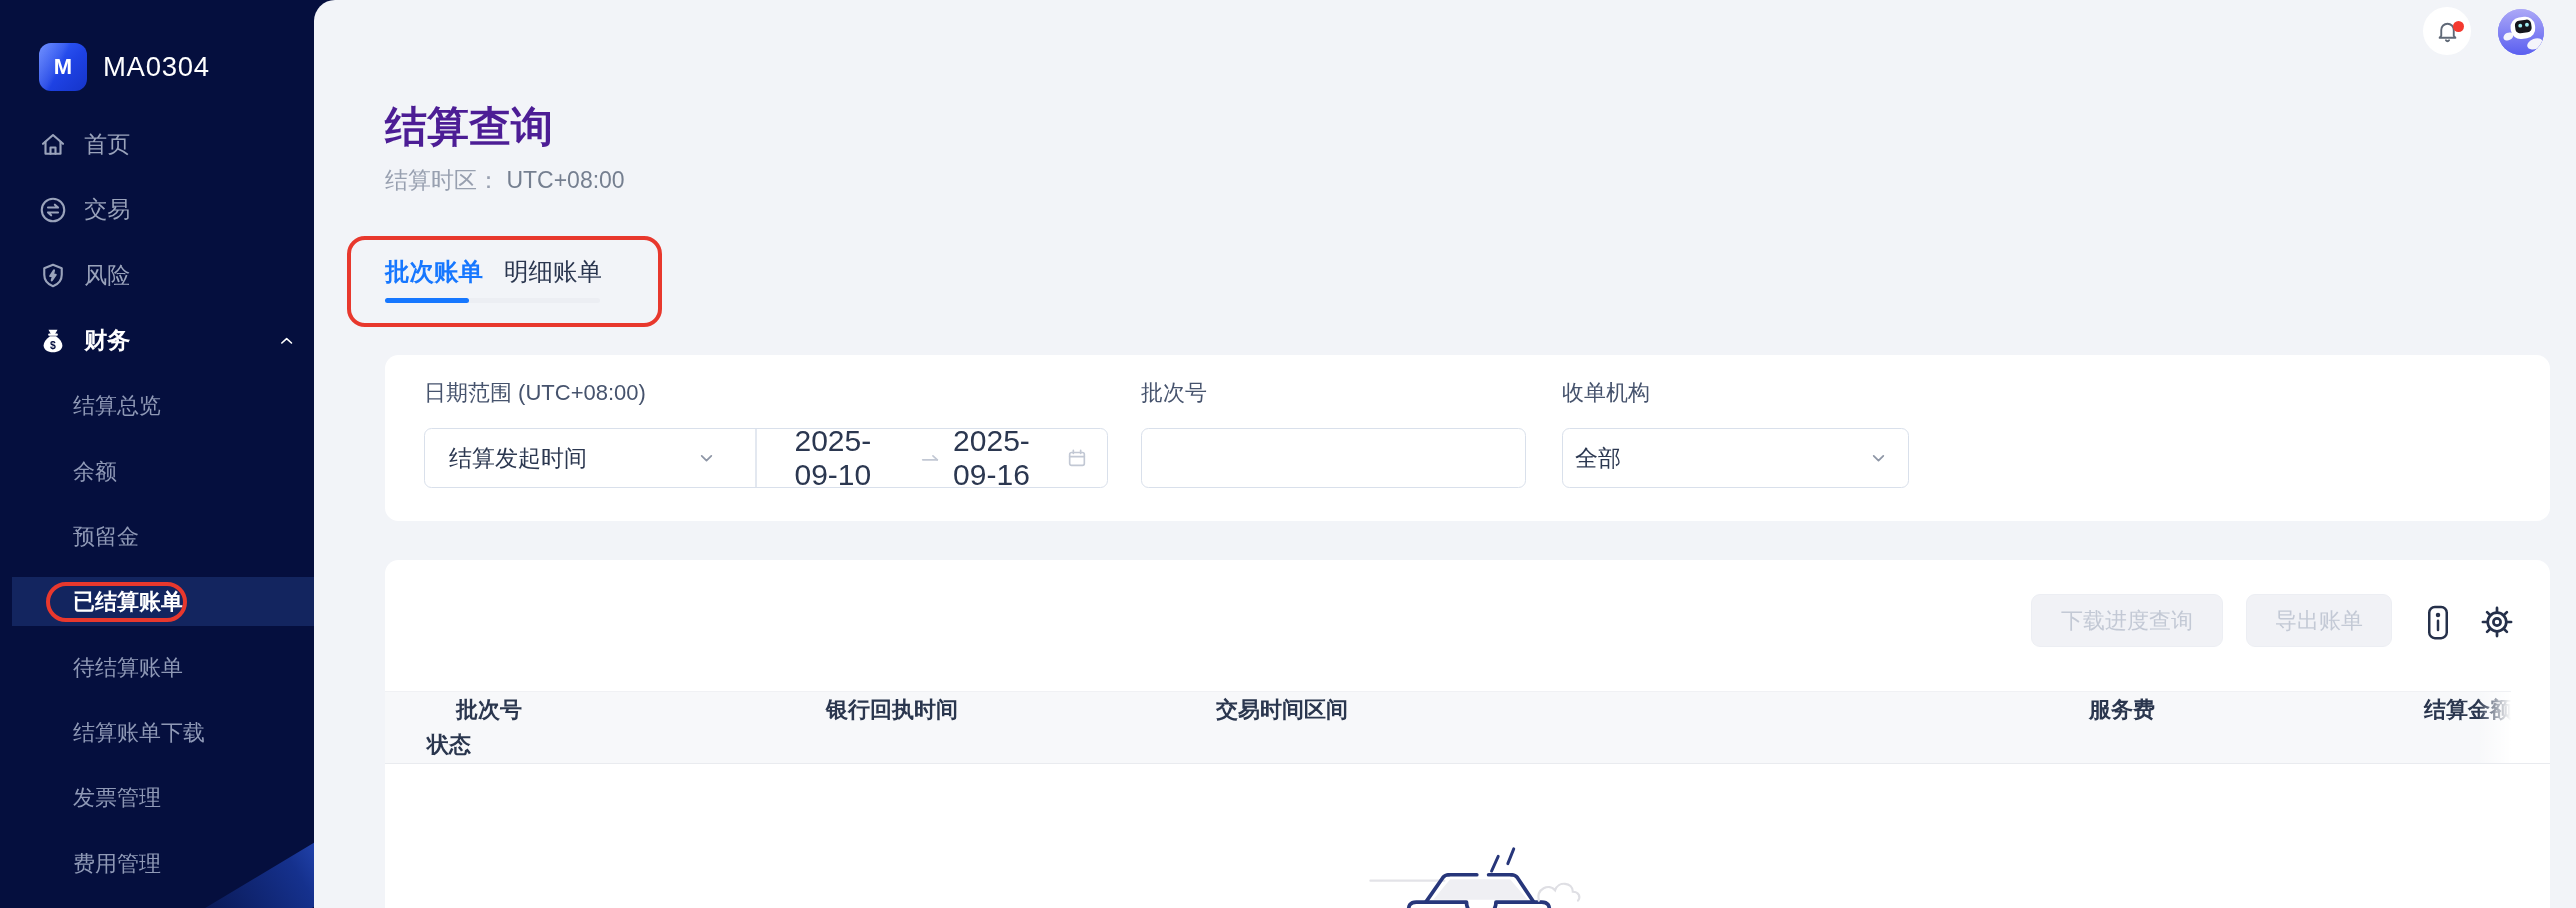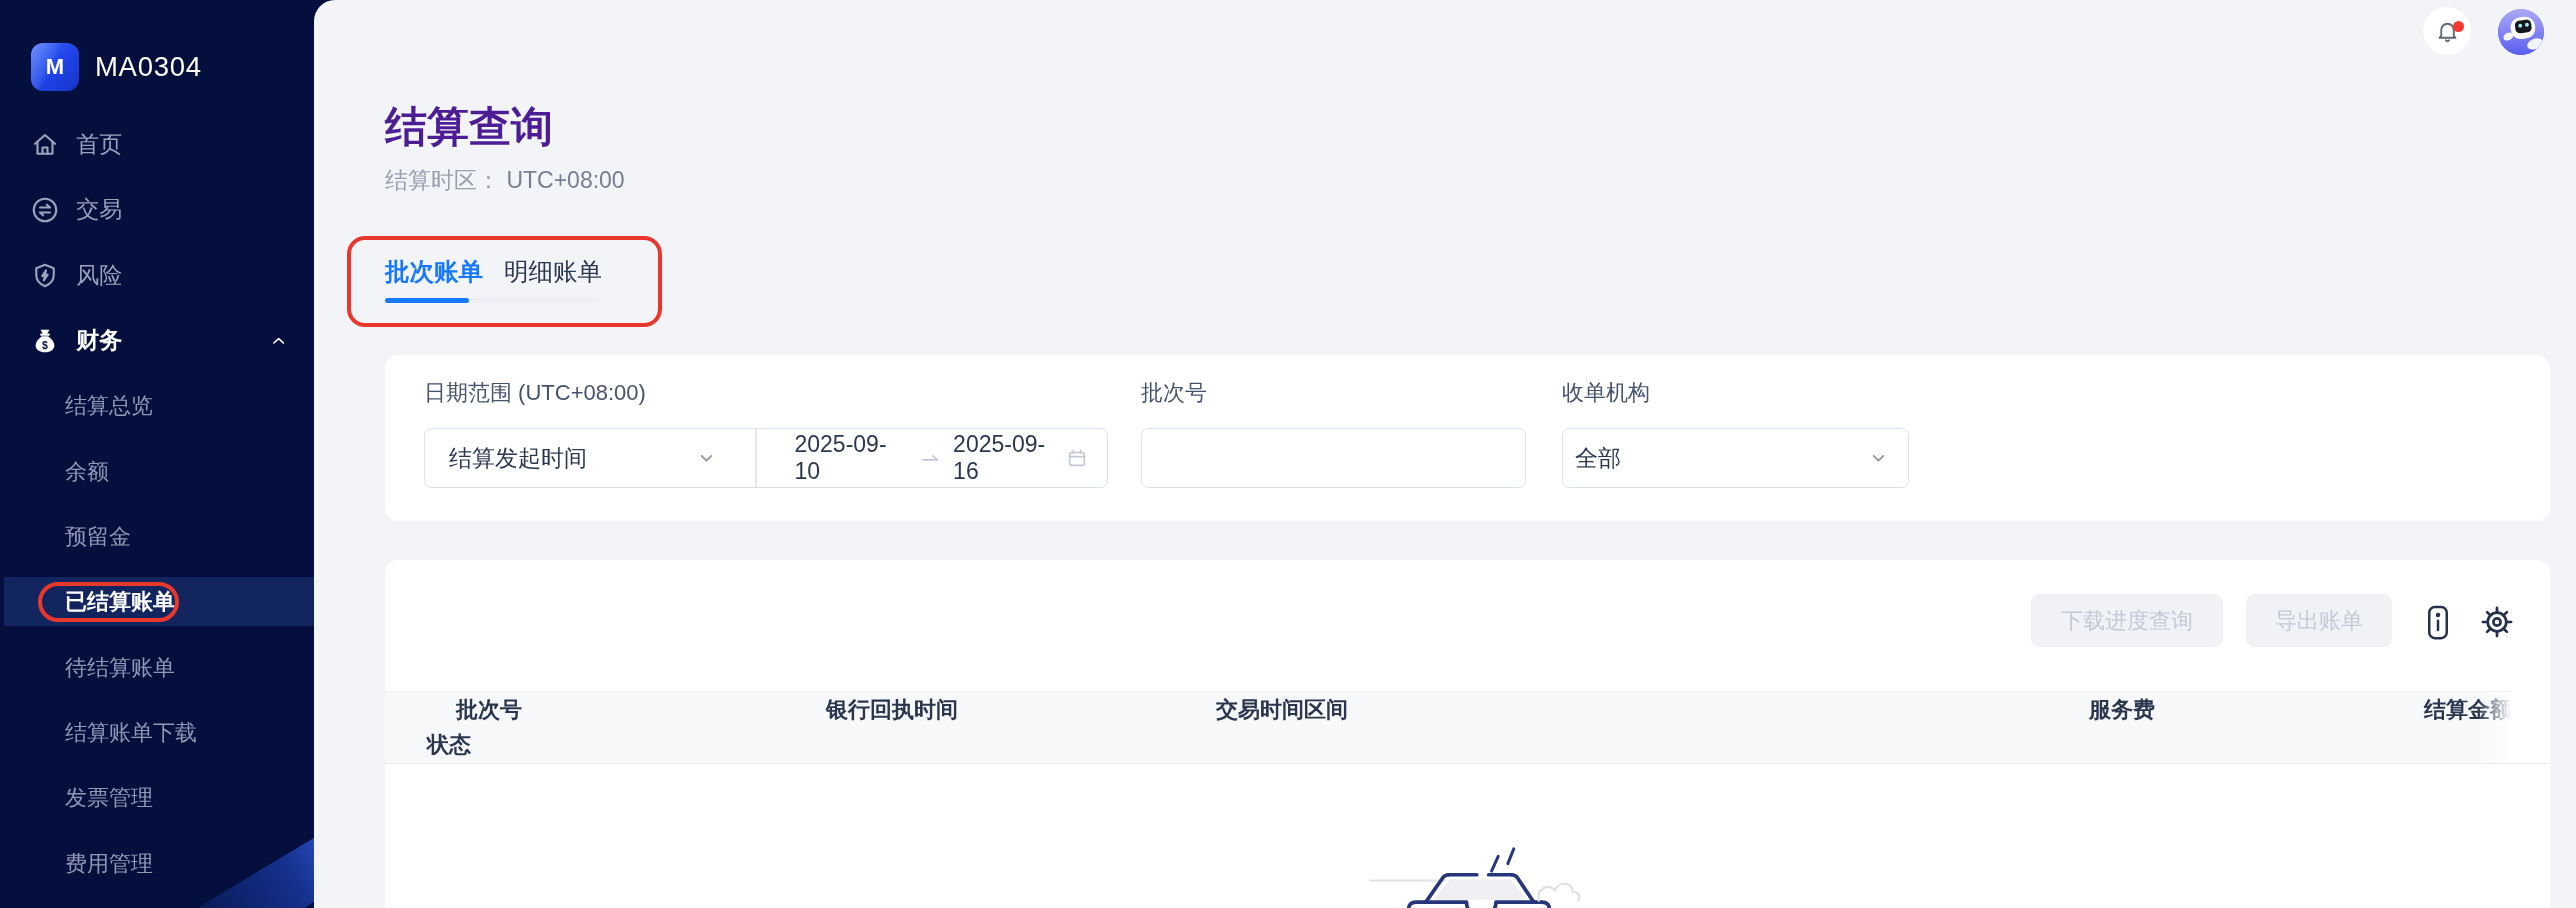--- a/index.html
+++ b/index.html
@@ -7,21 +7,21 @@
   body {
     font-family:"Liberation Sans","DejaVu Sans",sans-serif;
     background:#050f3e;
     position:relative;
     color:#2b3750;
   }
   .app { position:absolute; inset:0; }
 
   
   .sidebar {
-    position:absolute; left:4px; top:0; width:314px; height:909px;
+    position:absolute; left:12px; top:0; width:314px; height:909px;
     background:#050f3e; overflow:hidden;
   }
   .brand-logo {
     position:absolute; left:27px; top:43px; width:48px; height:48px;
     border-radius:12px;
     background:linear-gradient(135deg,#3a66ff 0%,#1e42e4 55%,#1534c9 100%);
     display:flex; align-items:center; justify-content:center;
     color:#fff; font-size:22px; font-weight:700; overflow:hidden;
   }
   .brand-logo::after{
@@ -101,21 +101,21 @@
   .f-label.l1 { left:39px; } .f-label.l2 { left:756px; } .f-label.l3 { left:1177px; }
 
   .range-ctrl {
     position:absolute; left:39px; top:73px; width:684px; height:60px;
     border:1.5px solid #d9e0eb; border-radius:7.4px; background:#fff;
     display:flex; align-items:stretch; cursor:pointer;gap:20px;
   }
   .range-select { width:310px; position:relative; display:flex; align-items:center; padding-left:24px; font-size:23px; color:#2b3750; }
   .range-select .chev { position:absolute; right:18px; top:50%; transform:translateY(-50%); }
   .range-divider { width:1.5px; background:#e3e8f0; }
-  .range-dates { flex:1; display:flex; align-items:center; padding:0 19.3px 0 18px; font-size:23px; color:#2b3750; }
+  .range-dates { flex:1; display:flex; align-items:center; padding:0 19.3px 0 18px; font-size:30px; color:#2b3750; }
   .range-arrow { margin:0 12px; display:flex; align-items:center; }
   .range-cal { margin-left:auto; display:flex; align-items:center; }
 
   .batch-input {
     position:absolute; left:756px; top:73px; width:385px; height:60px;
     border:1.5px solid #d9e0eb; border-radius:7.4px; background:#fff;
     font-size:23px; color:#2b3750; padding:0 21px; outline:none;
     font-family:inherit;
   }
   .acquirer-select {

